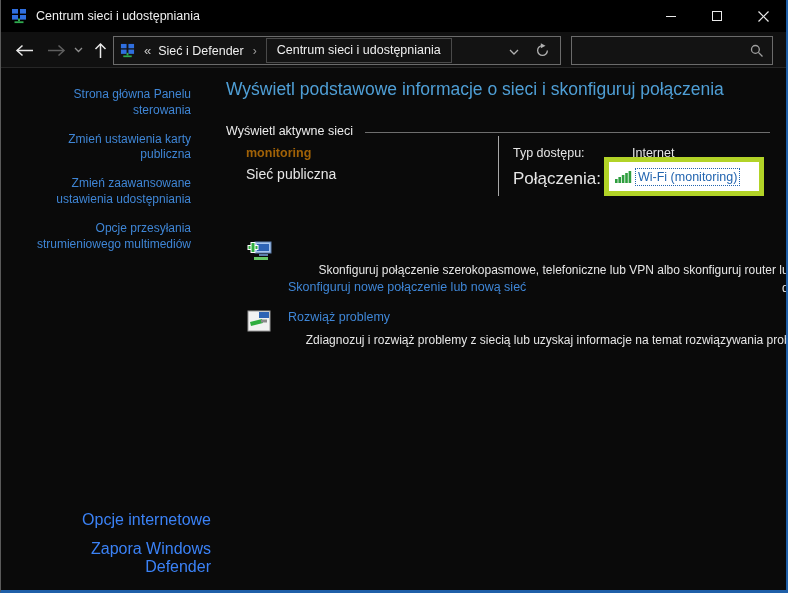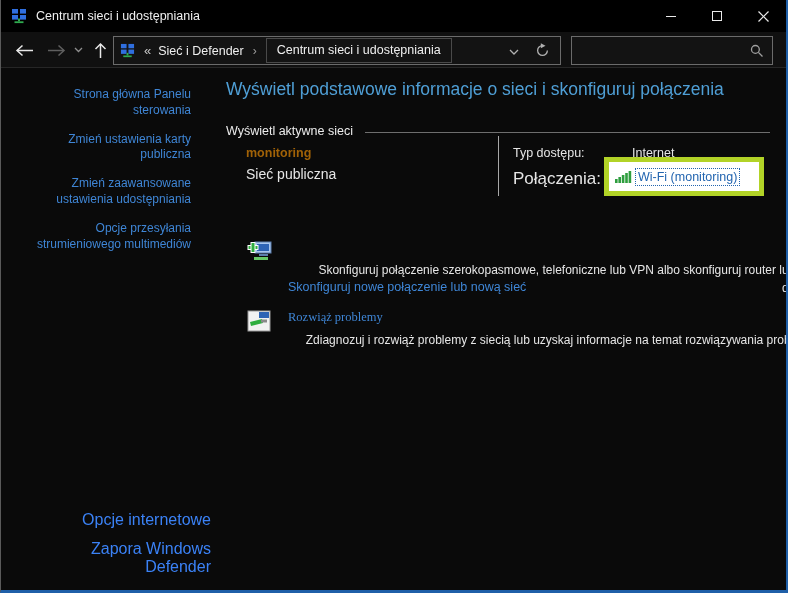--- a/index.html
+++ b/index.html
@@ -59,21 +59,21 @@
   .lbl-access { position:absolute; left:287px; top:78px; font-size:12.5px; }
   .val-access { position:absolute; left:406px; top:78px; font-size:12.5px; z-index:1; }
   .lbl-conn   { position:absolute; left:287px; top:101px; font-size:17px; }
   .wifi-box { position:absolute; left:378px; top:89px; width:160px; height:39px; border:5px solid #b2d327; background:#ffffff; display:flex; align-items:center; padding:7px 4px; z-index:2; }
   .wifi-box .sig { flex:none; margin:3px 4px 0 2px; }
   .wifi-link { color:#2365b0; font-size:12.5px; text-decoration:none; outline:1px dotted #2365b0; padding:1px 2px; white-space:nowrap; cursor:pointer; }
   .task-item-icon { position:absolute; left:20px; width:27px; height:27px; }
   .task-link { position:absolute; left:62px; color:#3f86d6; font-size:12.5px; text-decoration:none; cursor:pointer; white-space:nowrap; }
   .task-desc { position:absolute; left:62px; width:540px; font-size:12px; line-height:1.5; color:#e6e6e6; }
   .i1-icon { top:170px; } .i1-link { top:172px;margin-top:40px; } .i1-desc { top:193px; }
-  .i2-icon { top:240px; } .i2-link { top:242px;font-family:Liberation Serif, serif; } .i2-desc { top:263px; }
+  .i2-icon { top:240px; } .i2-link { top:242px; } .i2-desc { top:263px; }
 </style>
 </head>
 <body>
 
 <div class="titlebar">
   <span class="app-icon">
     <svg width="16" height="16" viewBox="0 0 16 16">
       <rect x="1" y="1" width="6" height="4.6" fill="#2f6fe0"></rect>
         <rect x="9" y="1" width="6" height="4.6" fill="#2f6fe0"></rect>
       <rect x="1" y="7" width="6" height="4.6" fill="#2f6fe0"></rect>

